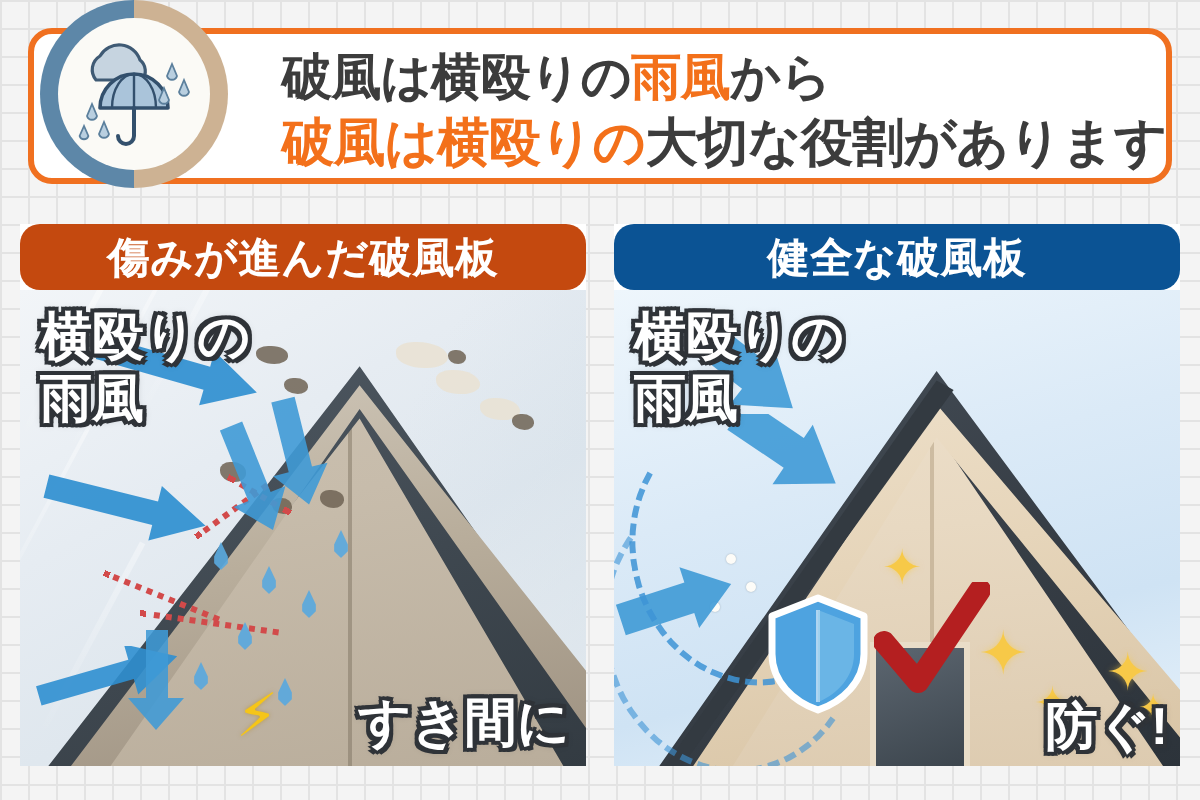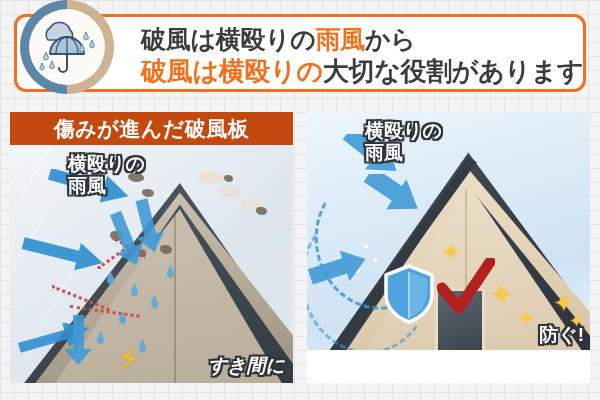--- a/index.html
+++ b/index.html
@@ -98,20 +98,21 @@
     position: relative;
     height: 33px;
     display: flex;
     align-items: center;
     justify-content: center;
     color: #ffffff;
     font-size: 21px;
     font-weight: bold;
     letter-spacing: 0.5px;
     z-index: 3;
+    border-radius: 10px;
   }
   .head-bad  { background: #c4490f; }
   .head-good { background: #0b5394; }
 
   .photo {
     position: relative;
     height: 238px;
     overflow: hidden;
   }
 
@@ -245,36 +246,35 @@
   .sparkle {
     position: absolute;
     color: #f7c948;
     line-height: 1;
     text-shadow: 0 0 3px rgba(247,201,72,.6);
   }
 
   
   .ov-text {
     position: absolute;
-    font-size: 19px;
+    font-size: 26px;
     font-weight: bold;
     line-height: 1.18;
     color: #ffffff;
     letter-spacing: 0px;
     z-index: 9;
     white-space: nowrap;
     text-shadow:
       -2px -2px 0 #2f3338, 0 -2px 0 #2f3338, 2px -2px 0 #2f3338,
       -2px  0   0 #2f3338, 2px  0   0 #2f3338,
       -2px  2px 0 #2f3338, 0  2px 0 #2f3338, 2px  2px 0 #2f3338,
       0 0 4px rgba(0,0,0,.35);
-    margin-left: 48px;
   }
   .ov-tl { left: 10px; top: 8px; }
-  .ov-br { right: 8px;  bottom: 6px; text-align: left; font-style: italic; }
+  .ov-br { right: 8px;  bottom: 6px; text-align: left; }
   .ov-br-good { right: 6px; bottom: 4px; text-align: left; }
 </style>
 </head>
 <body>
 
 <div class="header-banner">
   <div class="header-text">
     <div class="hdr-line">
       <span>破風は横殴りの</span><span class="hl-orange">雨風</span><span>から</span>
     </div>
@@ -370,20 +370,21 @@
       <div>横殴りの</div>
       <div>雨風</div>
     </div>
     <div class="ov-text ov-br">
       <div>すき間に</div>
     </div>
   </div>
 </div>
 
 <div class="panel panel-right">
+  <div class="panel-head head-good">健全な破風板</div>
   <div class="photo photo-good">
 
     <div class="wall-good"></div>
     <div class="roof-good"></div>
     <div class="fascia-good"></div>
     <div class="gutter-good"></div>
 
     <div class="dot-white" style="left:56px; top:132px;"></div>
     <div class="dot-white" style="left:66px; top:146px;"></div>
     <div class="dot-white" style="left:48px; top:156px;"></div>

